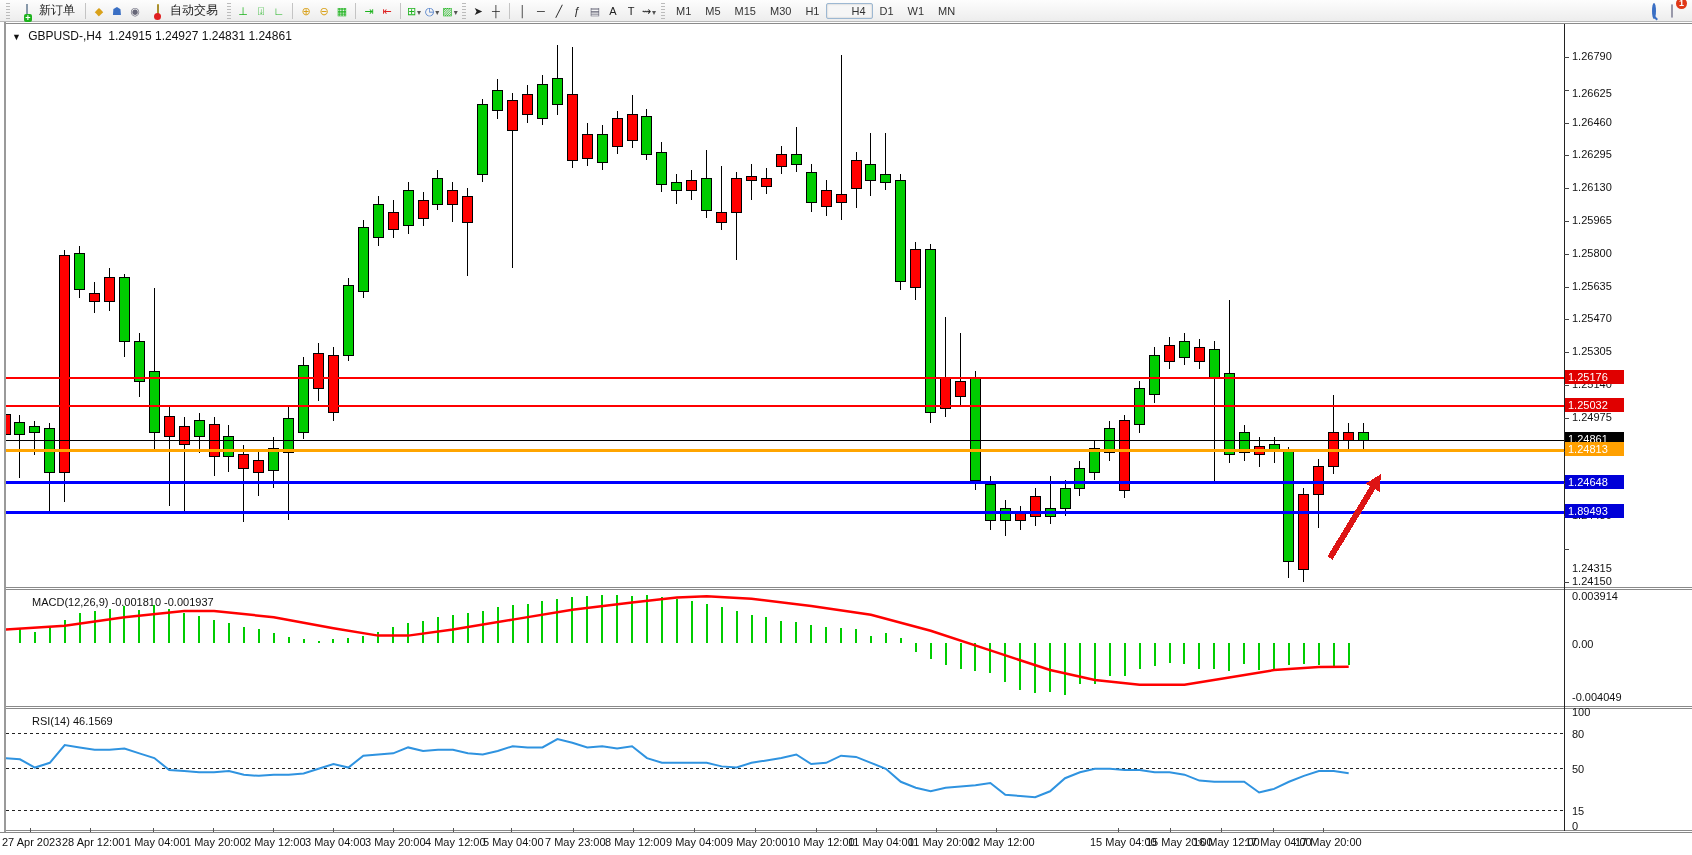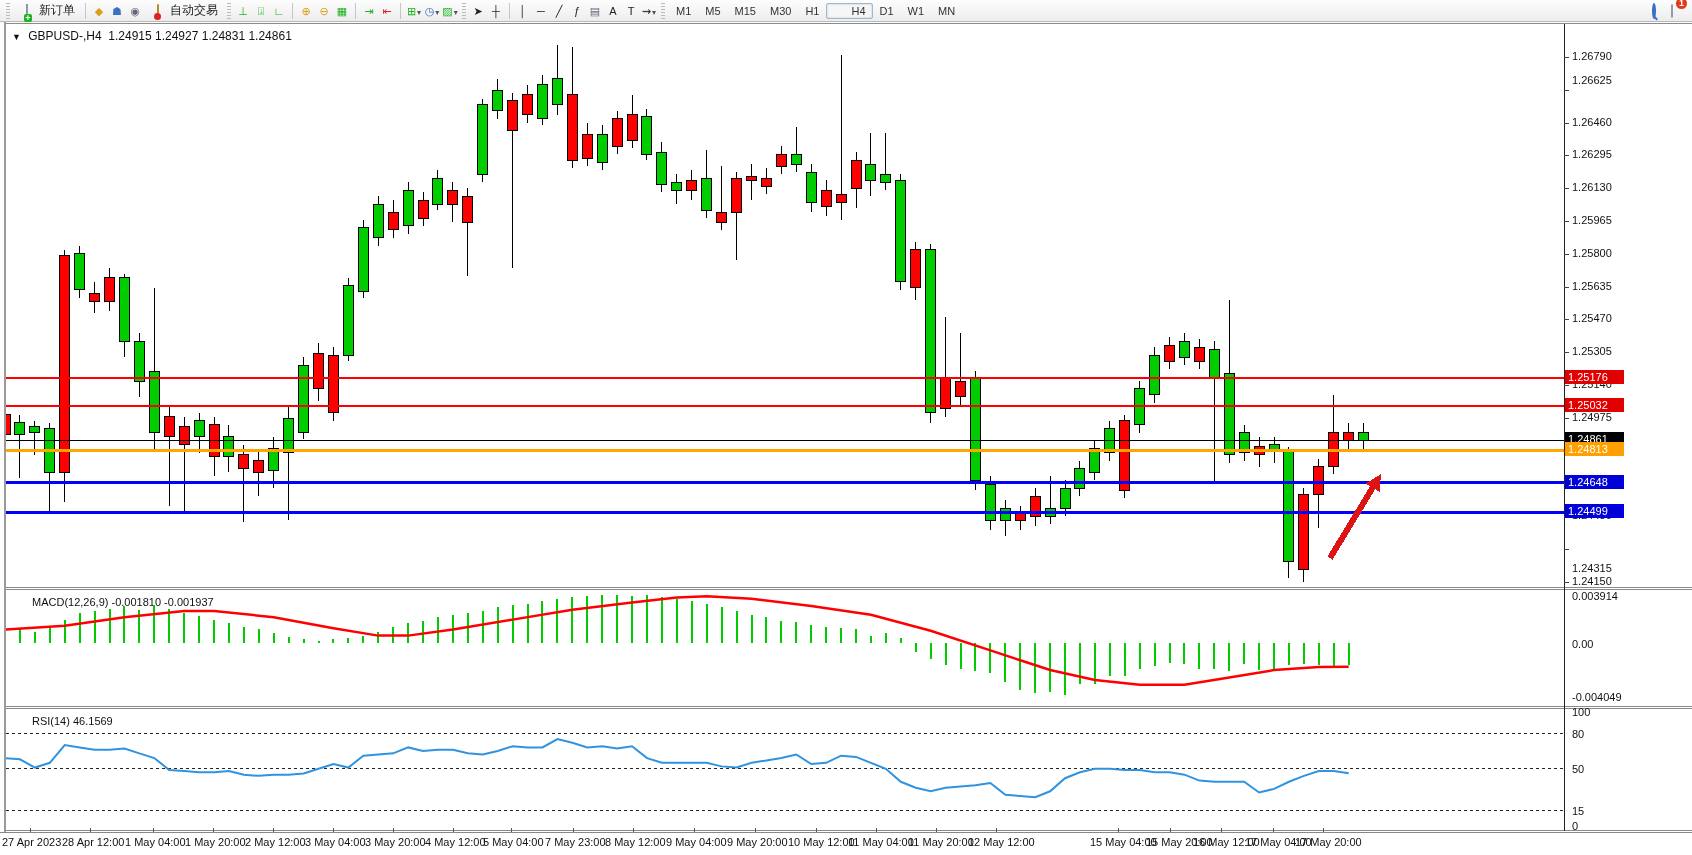--- a/index.html
+++ b/index.html
@@ -426,21 +426,21 @@
         <line x1="0" y1="23.19999999999999" x2="1558" y2="23.19999999999999" stroke="#222" stroke-width="1" stroke-dasharray="3,3"></line>
         <line x1="0" y1="58.75" x2="1558" y2="58.75" stroke="#222" stroke-width="1" stroke-dasharray="3,3"></line>
         <line x1="0" y1="100.225" x2="1558" y2="100.225" stroke="#222" stroke-width="1" stroke-dasharray="3,3"></line>
         <polyline points="-1,48.084999999999994 13.93,49.269999999999996 28.86,57.565 43.79,52.825 58.72,35.05 73.65,37.42 88.58,39.78999999999999 103.50999999999999,39.78999999999999 118.44,38.60499999999999 133.37,43.345 148.3,48.084999999999994 163.23,59.934999999999995 178.16,61.12 193.09,62.305 208.01999999999998,62.305 222.95,61.12 237.88,64.675 252.81,65.86 267.74,64.675 282.67,64.675 297.6,63.489999999999995 312.53,58.75 327.46,54.01 342.39,57.565 357.32,45.715 372.25,44.53 387.18,43.345 402.11,37.42 417.03999999999996,40.974999999999994 431.96999999999997,39.78999999999999 446.9,39.78999999999999 461.83,43.345 476.76,44.53 491.69,40.974999999999994 506.62,36.235 521.55,37.42 536.48,37.42 551.41,29.125 566.34,32.67999999999999 581.27,37.42 596.2,36.235 611.13,38.60499999999999 626.06,36.235 640.99,48.084999999999994 655.92,52.825 670.85,52.825 685.78,52.825 700.71,52.825 715.64,56.379999999999995 730.5699999999999,57.565 745.5,52.825 760.43,50.455 775.36,48.084999999999994 790.29,44.53 805.22,54.01 820.15,52.825 835.0799999999999,45.715 850.01,46.89999999999999 864.9399999999999,52.825 879.87,58.75 894.8,71.785 909.73,77.71000000000001 924.66,81.265 939.59,77.71000000000001 954.52,76.525 969.4499999999999,75.34 984.38,72.97 999.31,84.82 1014.24,86.005 1029.17,87.19 1044.1,81.265 1059.03,68.22999999999999 1073.96,62.305 1088.8899999999999,58.75 1103.82,58.75 1118.75,59.934999999999995 1133.68,59.934999999999995 1148.61,62.305 1163.54,62.305 1178.47,64.675 1193.4,70.6 1208.33,71.785 1223.26,71.785 1238.19,71.785 1253.12,82.44999999999999 1268.05,78.895 1282.98,71.785 1297.91,65.86 1312.84,61.12 1327.77,61.12 1342.7,63.25299999999999" fill="none" stroke="#2F93E0" stroke-width="2" shape-rendering="auto"></polyline>
       </svg>
 
     <div id="yaxis">
         <div class="tick-dash" style="top:35px"></div>
      <div class="tick-label" style="top:28px">1.26790</div>
         <div class="tick-dash" style="top:67.8019999999986px"></div>
-     <div class="tick-label" style="top:52px">1.26625</div>
+     <div class="tick-label" style="top:65px">1.26625</div>
         <div class="tick-dash" style="top:100.6040000000016px"></div>
      <div class="tick-label" style="top:93.6040000000016px">1.26460</div>
         <div class="tick-dash" style="top:133.4060000000002px"></div>
      <div class="tick-label" style="top:126.4060000000002px">1.26295</div>
         <div class="tick-dash" style="top:166.2079999999988px"></div>
      <div class="tick-label" style="top:159.2079999999988px">1.26130</div>
         <div class="tick-dash" style="top:199.0100000000018px"></div>
      <div class="tick-label" style="top:192.0100000000018px">1.25965</div>
         <div class="tick-dash" style="top:231.8120000000004px"></div>
      <div class="tick-label" style="top:224.8120000000004px">1.25800</div>
@@ -462,21 +462,21 @@
      <div class="tick-label" style="top:487.2280000000024px">1.24480</div>
         <div class="tick-dash" style="top:527.030000000001px"></div>
      <div class="tick-label" style="top:540px">1.24315</div>
         <div class="tick-dash" style="top:559.8319999999995px"></div>
      <div class="tick-label" style="top:552.8319999999995px">1.24150</div>
         <div class="price-badge" style="top:347.86320000000086px;background:#E00000">1.25176</div>
         <div class="price-badge" style="top:376.4903999999986px;background:#E00000">1.25032</div>
         <div class="price-badge" style="top:410.4852000000006px;background:#000000">1.24861</div>
         <div class="price-badge" style="top:420.0276000000013px;background:#FFA000">1.24813</div>
         <div class="price-badge" style="top:452.8295999999999px;background:#0000D8">1.24648</div>
-        <div class="price-badge" style="top:482.45079999999973px;background:#0000D8">1.24499</div>
+        <div class="price-badge" style="top:482.45079999999973px;background:#0000D8">1.89493</div>
       </div>
     <div id="iaxis">
         <div class="tick-label" style="top:568px">0.003914</div>
         <div class="tick-label" style="top:616px">0.00</div>
         <div class="tick-label" style="top:669px">-0.004049</div>
         <div class="tick-label" style="top:684px">100</div>
         <div class="tick-label" style="top:706px">80</div>
         <div class="tick-label" style="top:741px">50</div>
         <div class="tick-label" style="top:783px">15</div>
         <div class="tick-label" style="top:798px">0</div>

